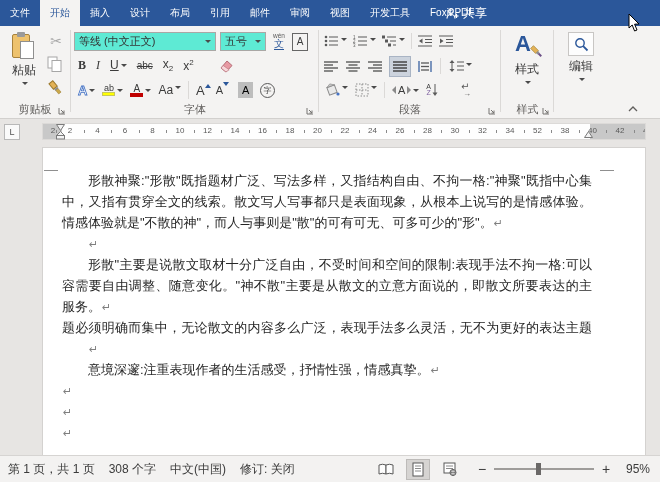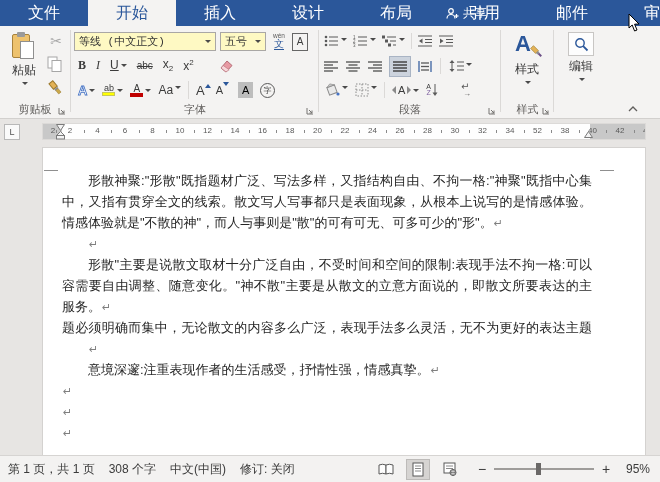--- a/index.html
+++ b/index.html
@@ -3,36 +3,36 @@
 <meta charset="utf-8">
 <style>
   * { margin:0; padding:0; box-sizing:border-box; }
   html,body { width:660px; height:482px; overflow:hidden; }
   body { font-family:"Liberation Sans","DejaVu Sans",sans-serif; }
   .screen { position:relative; width:660px; height:482px; background:#e7e5e3; overflow:hidden; }
 
   
   .tabbar { position:absolute; left:0; top:0; width:660px; height:26px; background:#2b579a; display:flex; align-items:stretch; }
   .tabs-left { display:flex; }
-  .tab { color:#fff; font-size:16px; line-height:26px; padding:0 28px; white-space:nowrap; cursor:default; }
+  .tab { color:#fff; font-size:10px; line-height:26px; padding:0 10px; white-space:nowrap; cursor:default; }
   .tab.selected { background:#f4f3f2; color:#2b579a; }
   .tellme, .share { position:absolute; top:0; height:26px; display:flex; align-items:center; color:#fff; font-size:12px; gap:4px; }
   .tellme { left:388px; } .share { left:446px; }
 
   
   .ribbon { position:absolute; left:0; top:26px; width:660px; height:93px; background:#f4f3f2; border-bottom:1px solid #d2d0ce; }
   .vdiv { position:absolute; top:4px; height:82px; width:1px; background:#dbd9d7; }
   .grp-label { position:absolute; bottom:1px; width:100%; text-align:center; font-size:11px; color:#605e5c; }
   .launcher { position:absolute; bottom:3px; }
   .grp { position:absolute; top:0; height:92px; }
   .row { position:absolute; left:0; display:flex; align-items:center; }
   .btn { display:flex; align-items:center; justify-content:center; color:#3b3b3b; }
   .btn.sel { background:#ccd3dd; outline:1px solid #a9b4c4; }
   .dd { width:0; height:0; border:3px solid transparent; border-top:3.5px solid #4a4a4a; display:inline-block; margin-left:2px; margin-top:3px; }
-  .combo { height:19px; background:#fef9c3; border:1px solid #a9a7a5; display:flex; align-items:center; font-size:11px; color:#333; padding:0 4px; justify-content:space-between;font-family:Liberation Mono, monospace; }
+  .combo { height:19px; background:#5eead4; border:1px solid #a9a7a5; display:flex; align-items:center; font-size:11px; color:#333; padding:0 4px; justify-content:space-between; }
   .glyph { font-size:12px; color:#3b3b3b; }
   .u { text-decoration:underline; }
   .strike { text-decoration:line-through; font-size:10px; }
   sub,sup { font-size:8px; }
   .outlineA { font-size:13px; font-weight:bold; color:#4472c4; -webkit-text-stroke:0.8px #4472c4; -webkit-text-fill-color:#fff; }
   .colorbar { display:block; width:13px; height:4px; margin-top:0px; }
   .shadeA { width:15px; height:16px; background:#bdbdbd; font-size:11px; display:flex; align-items:center; justify-content:center; }
   .circleChar { width:15px; height:15px; border:1px solid #595959; border-radius:50%; font-size:8px; display:flex; align-items:center; justify-content:center; color:#3b3b3b; }
   .boxA { width:16px; height:18px; border:1px solid #666; font-size:10px; display:flex; align-items:center; justify-content:center; }
   .phon { display:flex; flex-direction:column; align-items:center; line-height:1; }

